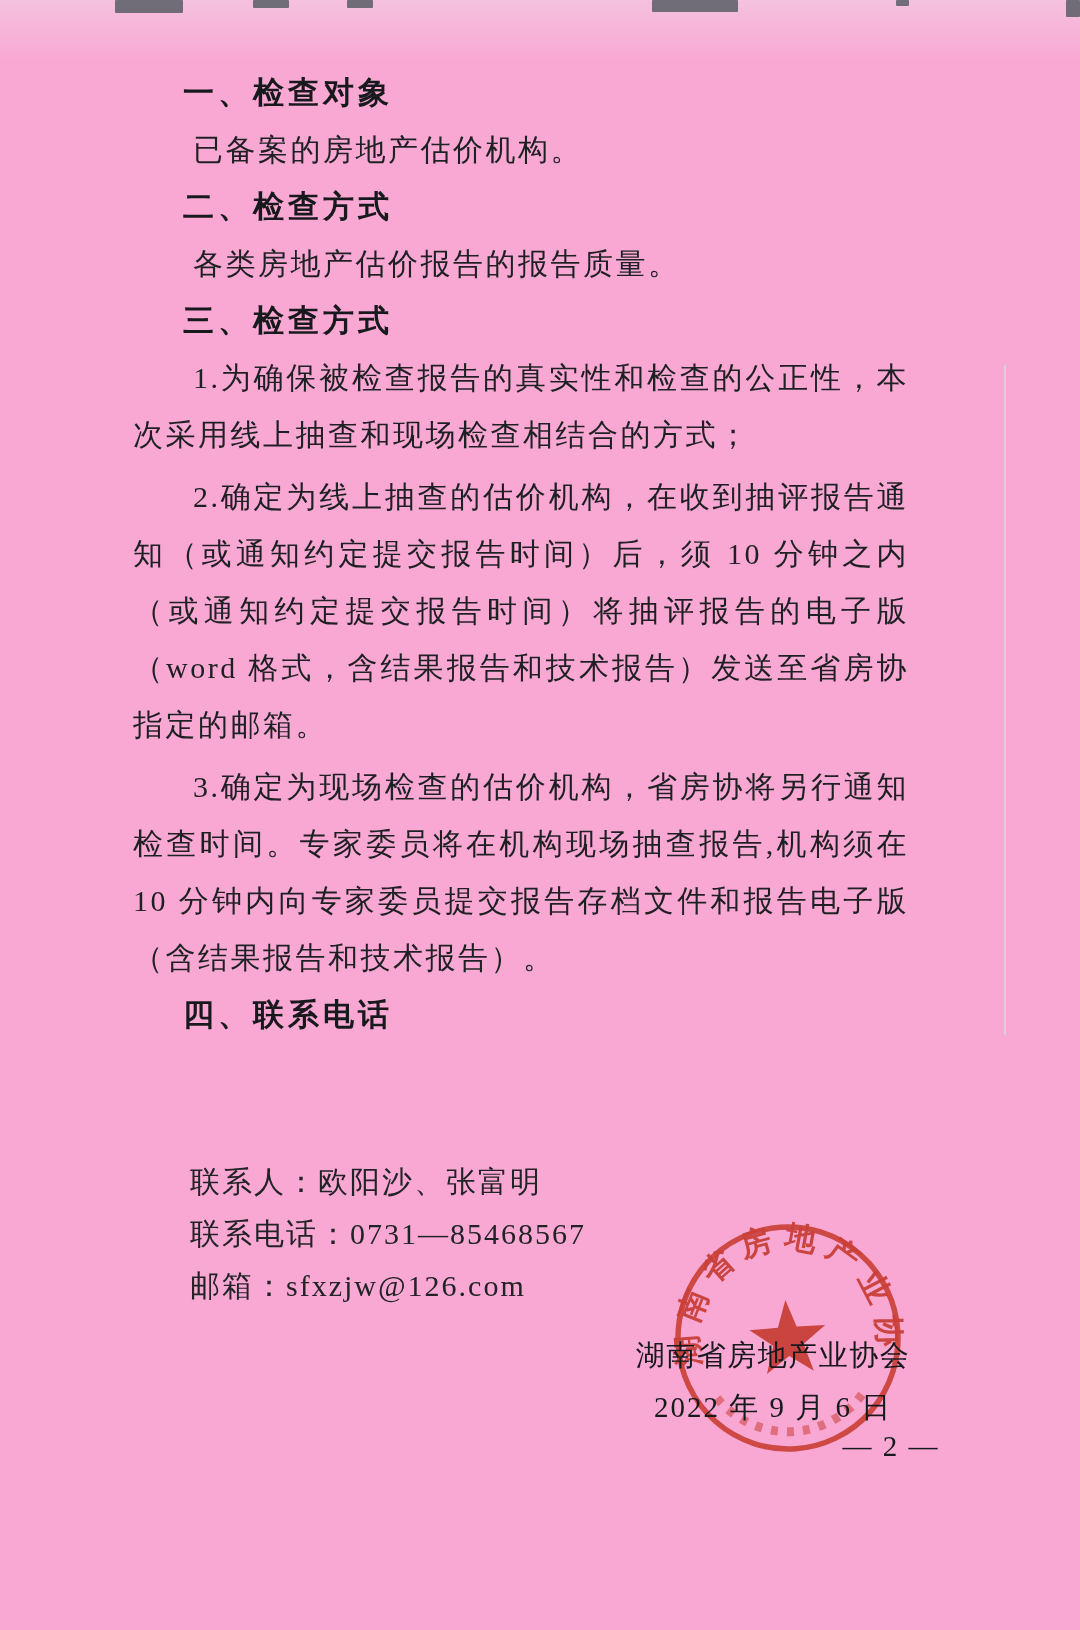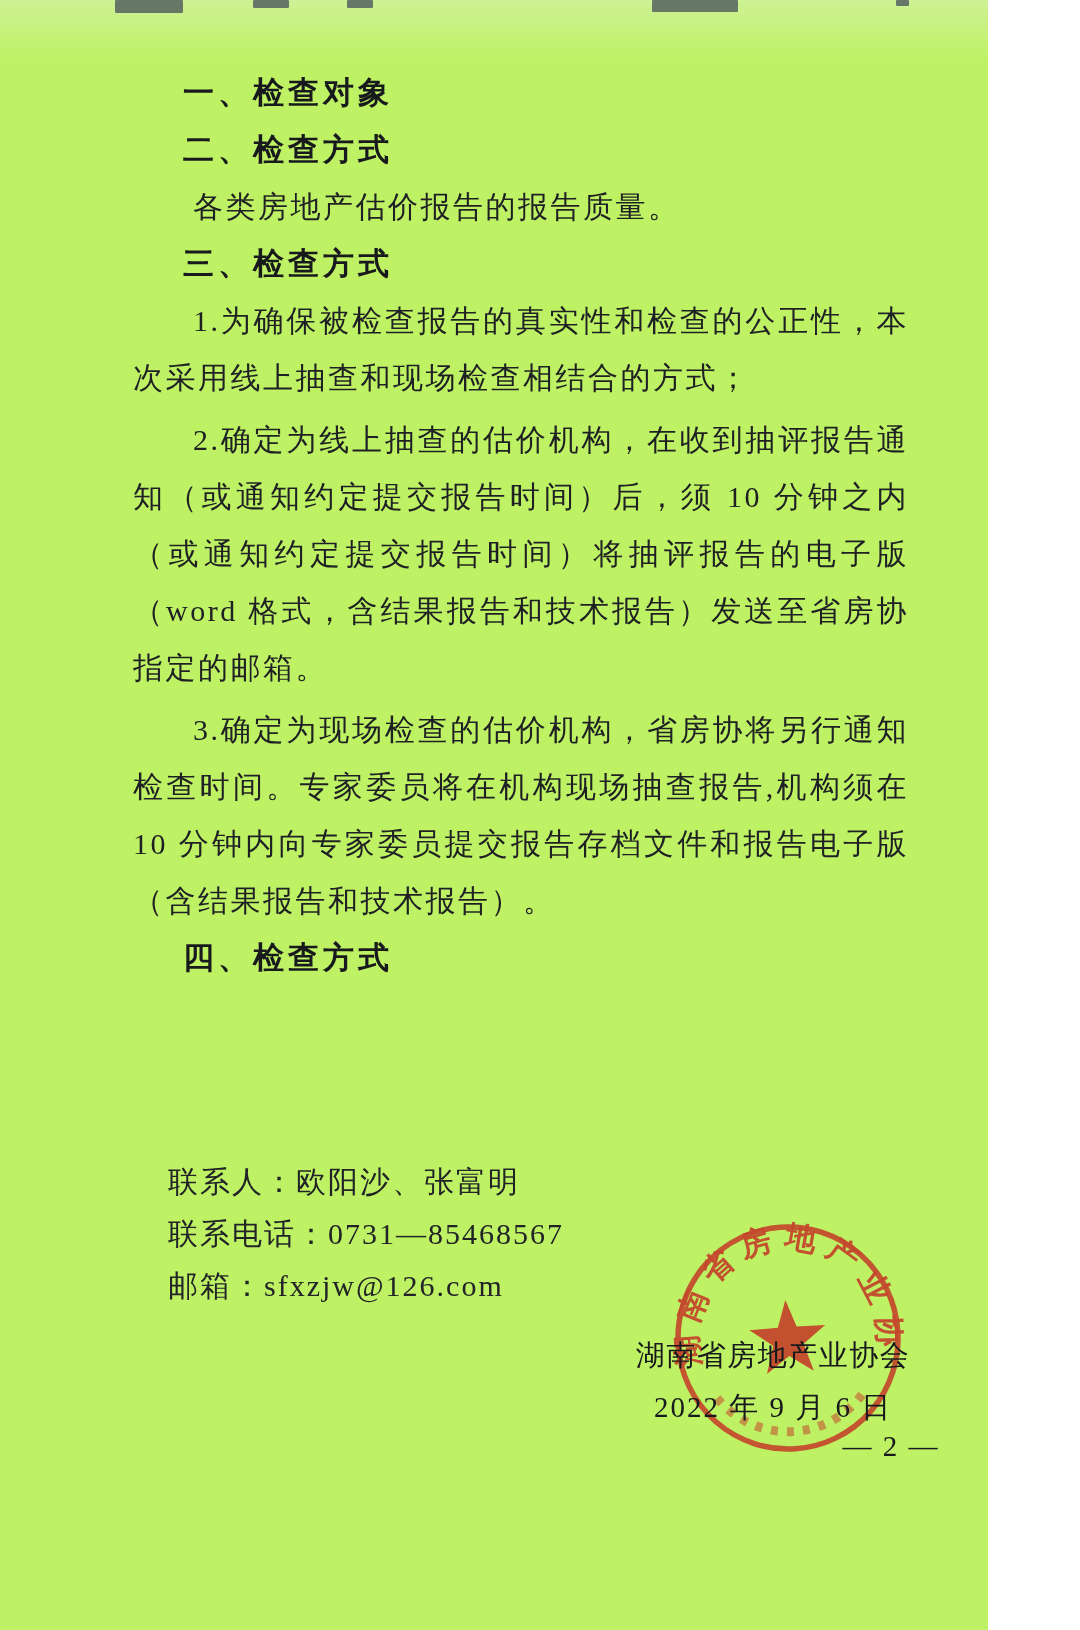--- a/index.html
+++ b/index.html
@@ -1,19 +1,19 @@
 <!DOCTYPE html>
 <html><head>
 <meta charset="utf-8">
 <style>
   html,body{margin:0;padding:0;background:#ffffff;}
   .page{
     position:relative;
-    width:988px;height:1630px;
-    background:#bef264;
+    width:1080px;height:1630px;
+    background:#f9a8d4;
     overflow:hidden;
     font-family:"Liberation Serif","DejaVu Serif",serif;
     color:#212326;
   }
   
   .page::before{
     content:"";position:absolute;inset:0;
     background:linear-gradient(180deg,rgba(235,240,240,.35),rgba(255,255,255,0) 60px);
     pointer-events:none;
   }
@@ -32,21 +32,21 @@
   .body-p{
     font-size:30px;line-height:57px;
     margin:0;
     text-indent:2em;
     text-align:justify;
     letter-spacing:2.5px;
     color:#1e2023;
   }
   .gap-s{margin-top:5px;}
   .contact{
-    position:absolute;left:168px;top:1156px;
+    position:absolute;left:190px;top:1156px;
     font-size:30px;line-height:52px;letter-spacing:2px;
   }
   .contact p{margin:0;}
 
   .seal{position:absolute;left:668px;top:1218px;width:240px;height:240px;z-index:1;opacity:.9;}
   .sig-org{
     position:absolute;left:613px;top:1336px;width:320px;
     text-align:center;font-size:29px;letter-spacing:1.5px;z-index:2;color:#17191c;
   }
   .sig-date{
@@ -66,30 +66,31 @@
   <div class="artifact" style="left:115px;width:68px;height:13px;"></div>
   <div class="artifact" style="left:253px;width:36px;height:8px;"></div>
   <div class="artifact" style="left:347px;width:26px;height:8px;"></div>
   <div class="artifact" style="left:652px;width:86px;height:12px;"></div>
   <div class="artifact" style="left:896px;width:13px;height:6px;"></div>
   <div class="artifact" style="left:1066px;width:14px;height:17px;"></div>
   <div class="scanline" style="left:1004px;top:365px;height:670px;"></div>
 
   <div class="content">
     <h2 class="sec-heading">一、检查对象</h2>
+    <p class="body-p">已备案的房地产估价机构。</p>
 
     <h2 class="sec-heading">二、检查方式</h2>
     <p class="body-p">各类房地产估价报告的报告质量。</p>
 
     <h2 class="sec-heading">三、检查方式</h2>
     <p class="body-p">1.为确保被检查报告的真实性和检查的公正性，本次采用线上抽查和现场检查相结合的方式；</p>
     <p class="body-p gap-s">2.确定为线上抽查的估价机构，在收到抽评报告通知（或通知约定提交报告时间）后，须 10 分钟之内（或通知约定提交报告时间）将抽评报告的电子版（word 格式，含结果报告和技术报告）发送至省房协指定的邮箱。</p>
     <p class="body-p gap-s">3.确定为现场检查的估价机构，省房协将另行通知检查时间。专家委员将在机构现场抽查报告,机构须在 10 分钟内向专家委员提交报告存档文件和报告电子版（含结果报告和技术报告）。</p>
 
-    <h2 class="sec-heading">四、检查方式</h2>
+    <h2 class="sec-heading">四、联系电话</h2>
   </div>
 
   <div class="contact">
     <p>联系人：欧阳沙、张富明</p>
     <p>联系电话：0731—85468567</p>
     <p>邮箱：sfxzjw@126.com</p>
   </div>
 
   <svg class="seal" viewBox="0 0 240 240" xmlns="http://www.w3.org/2000/svg">
     <g transform="rotate(-4 120 120)">

